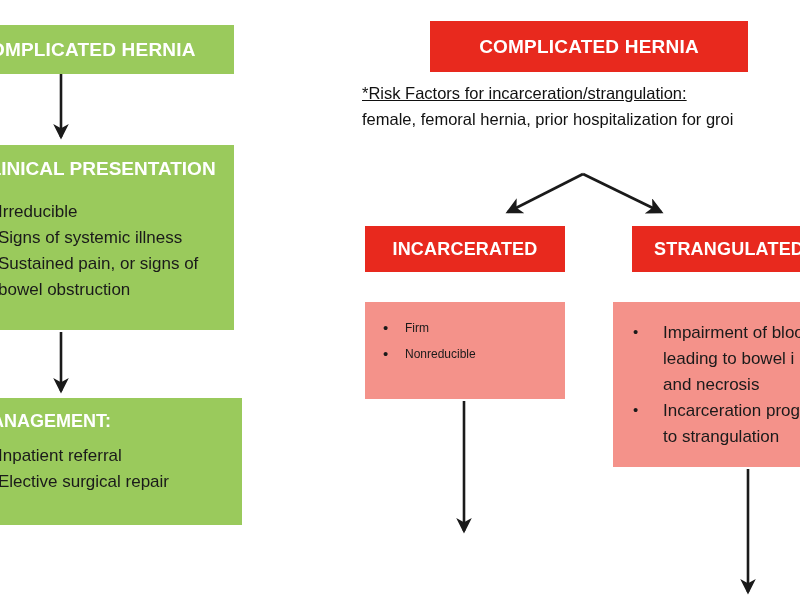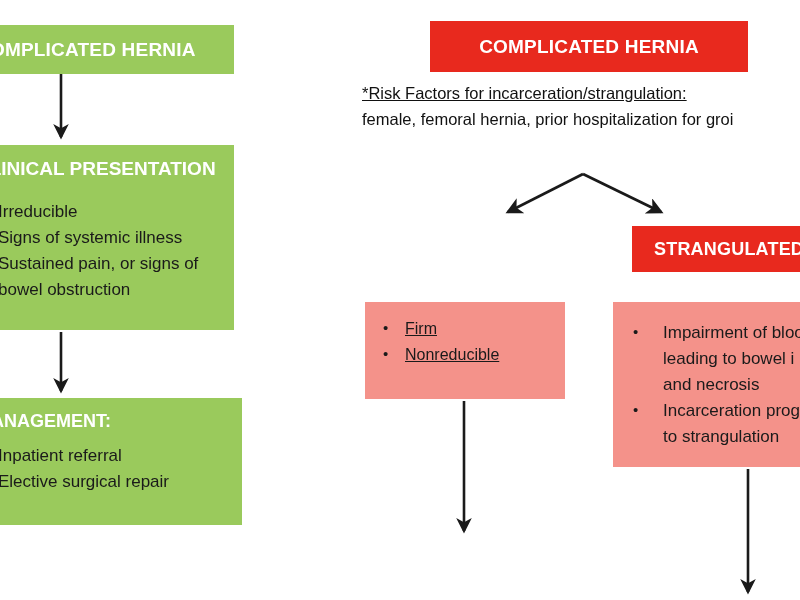--- a/index.html
+++ b/index.html
@@ -130,21 +130,21 @@
 
   #incarcerated-bar {
     left: 365px; top: 226px; width: 200px; height: 46px;
     font-size: 18px;
   }
   #incarcerated-panel {
     left: 365px; top: 302px; width: 200px; height: 97px;
     padding: 14px 8px 10px 18px;
   }
   #incarcerated-panel ul.bullets {
-    font-size: 16px; line-height: 25px; text-decoration: underline;
+    font-size: 12px; line-height: 25px;
   }
 
   #strangulated-bar {
     left: 632px; top: 226px; width: 216px; height: 46px;
     font-size: 18px;
     justify-content: flex-start;
     padding-left: 22px;
   }
   #strangulated-panel {
     left: 613px; top: 302px; width: 235px; height: 165px;
@@ -191,20 +191,23 @@
 
   <div class="node bar-red" id="top-red-bar">
     <span>COMPLICATED HERNIA</span>
   </div>
 
   <div class="node" id="risk-factors">
     <div class="rf-title">*Risk Factors for incarceration/strangulation:</div>
     <div class="rf-body">female, femoral hernia, prior hospitalization for groi</div>
   </div>
 
+  <div class="node bar-red" id="incarcerated-bar">
+    <span>INCARCERATED</span>
+  </div>
 
   <div class="node panel-pink" id="incarcerated-panel">
     <ul class="bullets">
       <li>Firm</li>
       <li>Nonreducible</li>
     </ul>
   </div>
 
   <div class="node bar-red" id="strangulated-bar">
     <span class="plain-line">STRANGULATED</span>

